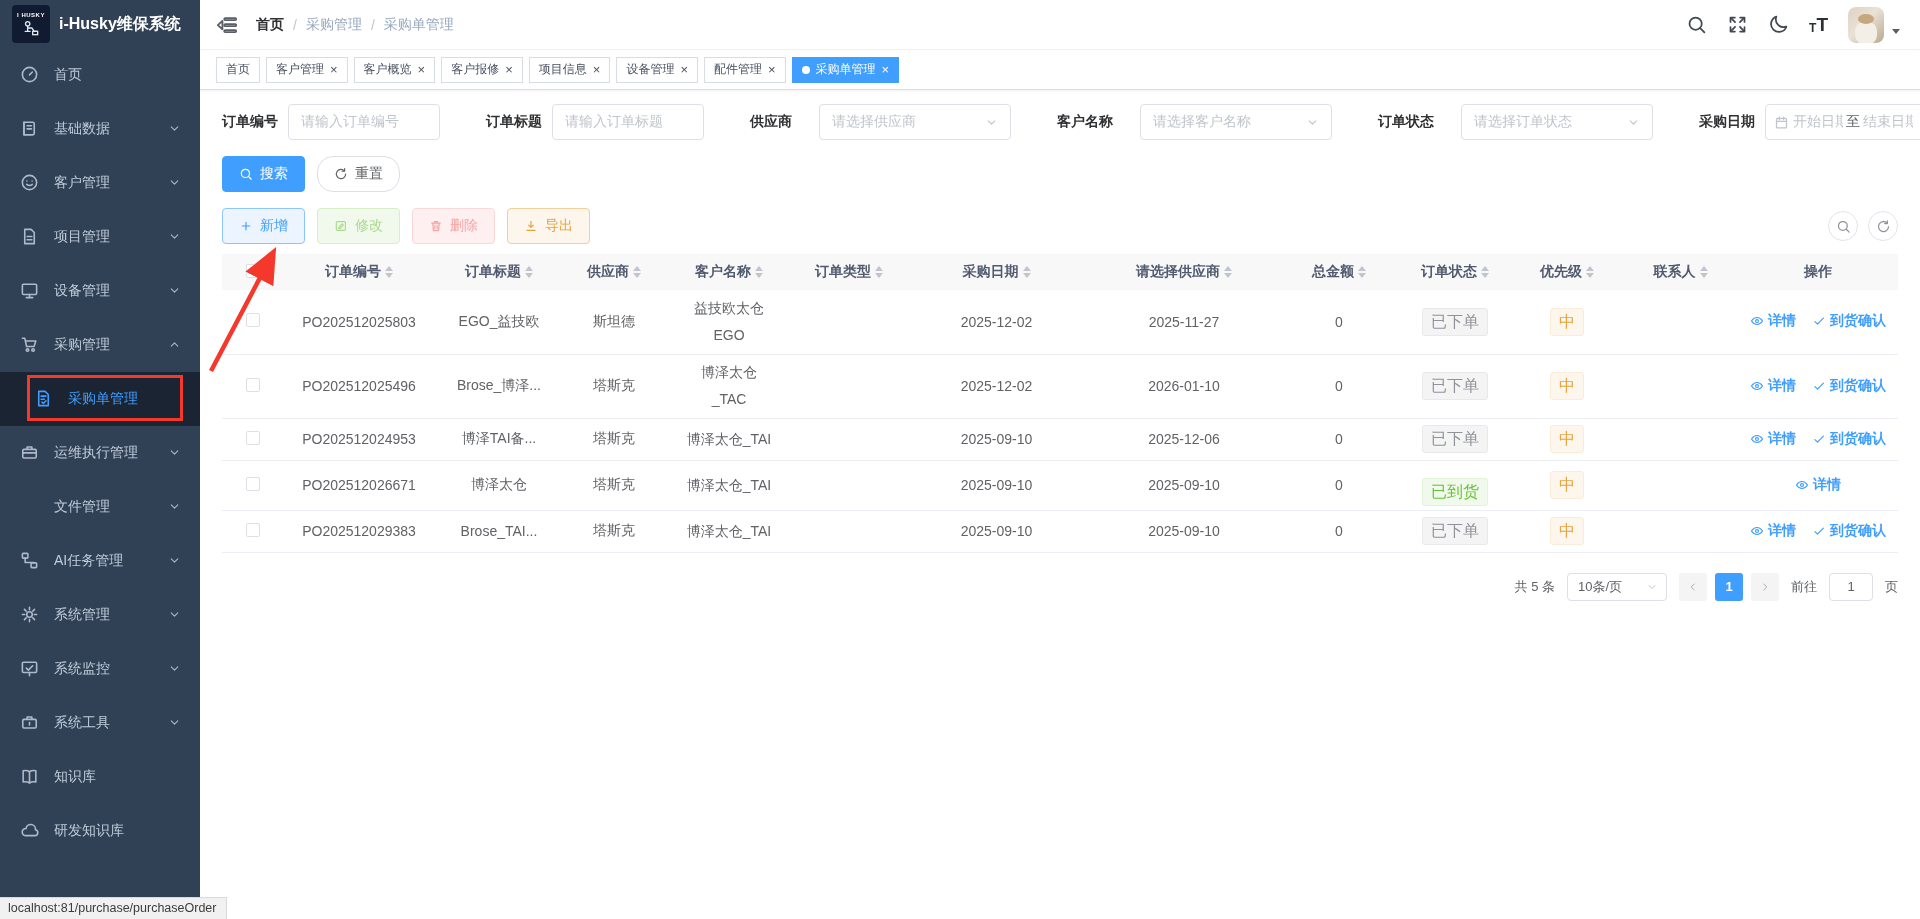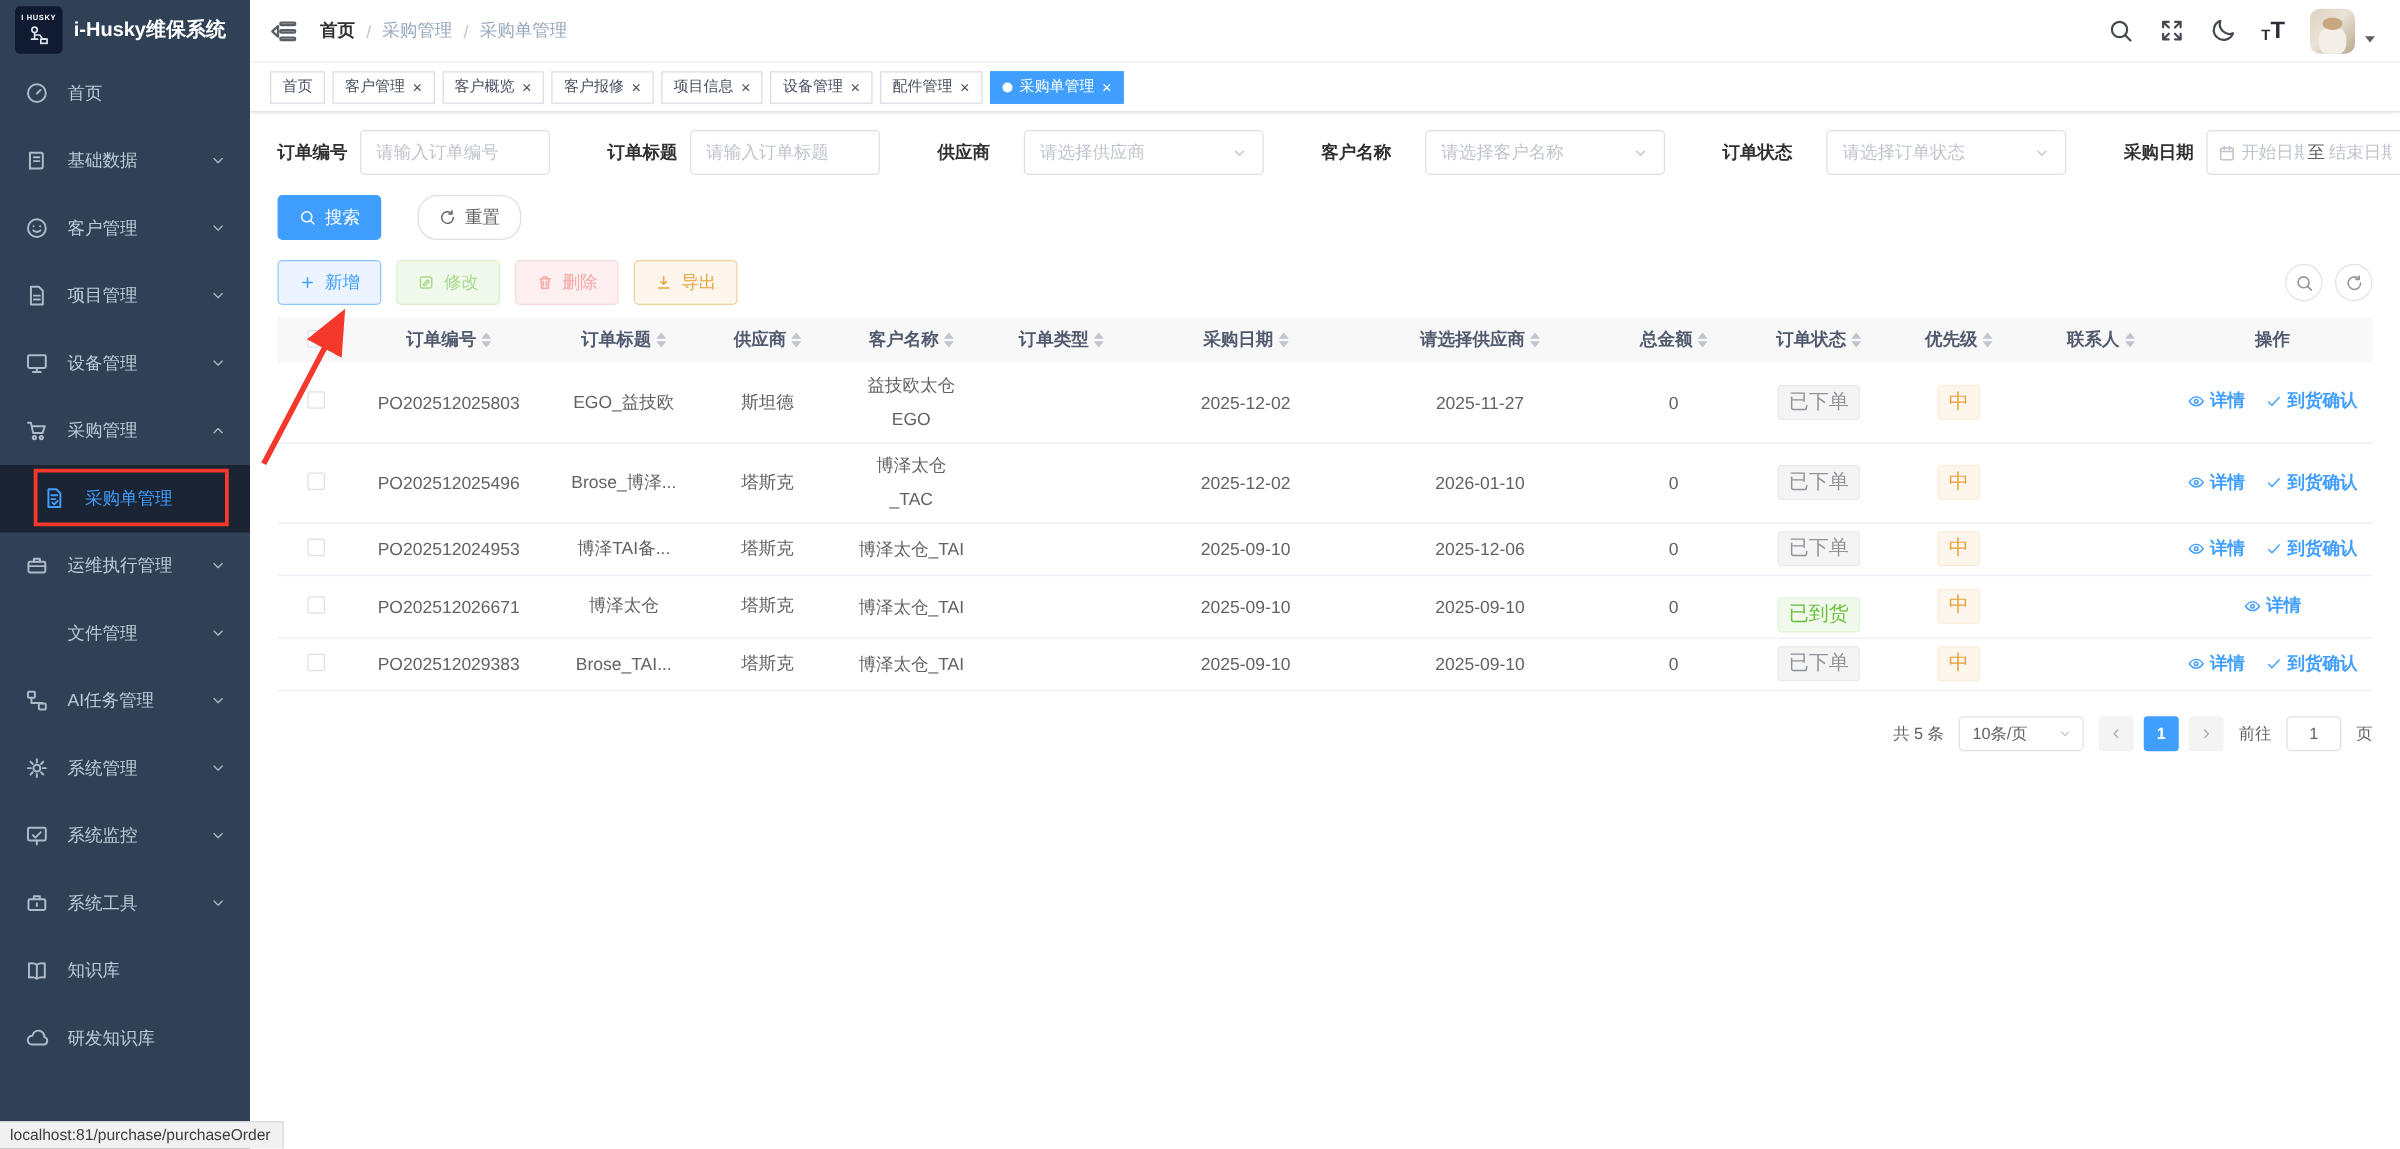--- a/index.html
+++ b/index.html
@@ -60,21 +60,21 @@
   .f-input { height:36px; border:1px solid #dcdfe6; border-radius:4px; display:flex; align-items:center; padding:0 12px; background:#fff; color:#c0c4cc; cursor:text; }
   .f-input.text { width:152px; }
   .f-input.select { width:192px; cursor:pointer; justify-content:space-between;margin-left:17px; }
   .f-input .ph { white-space:nowrap; overflow:hidden; }
   .f-input .sel-caret { width:13px; height:13px; color:#c0c4cc; flex:0 0 13px; }
   .f-input.daterange { width:164px; padding:0 8px; }
   .dr-ico { width:15px; height:15px; color:#c0c4cc; margin-right:4px; flex:0 0 15px; }
   .dr-text { width:50px; overflow:hidden; white-space:nowrap; }
   .dr-sep { color:#606266; padding:0 3px; flex:0 0 auto; }
 
-  .search-row { display:flex; gap:29px; margin-top:16px; }
+  .search-row { display:flex; gap:12px; margin-top:16px; }
   .btn { height:36px; border-radius:4px; display:inline-flex; align-items:center; gap:7px; padding:0 16px; font-size:14px; cursor:pointer; border:1px solid transparent; background:#fff; }
   .btn .b-icon { width:14px; height:14px; }
   .btn-primary { background:#409EFF; border-color:#409EFF; color:#fff; }
   .btn-plain { border-color:#dcdfe6; color:#606266;border-radius:16px; }
   .toolbar-row { display:flex; gap:12px; margin-top:16px; align-items:center; }
   .btn-add { background:#ecf5ff; border-color:#8cc5ff; color:#409EFF; }
   .btn-edit { background:#f0f9eb; border-color:#d8eec7; color:#a9da8e; }
   .btn-del { background:#fef0f0; border-color:#fbd8d8; color:#f5a3a3; }
   .btn-export { background:#fdf6ec; border-color:#f0cf9b; color:#e6a23c; }
   .toolbar-right { margin-left:auto; display:flex; gap:10px; }

